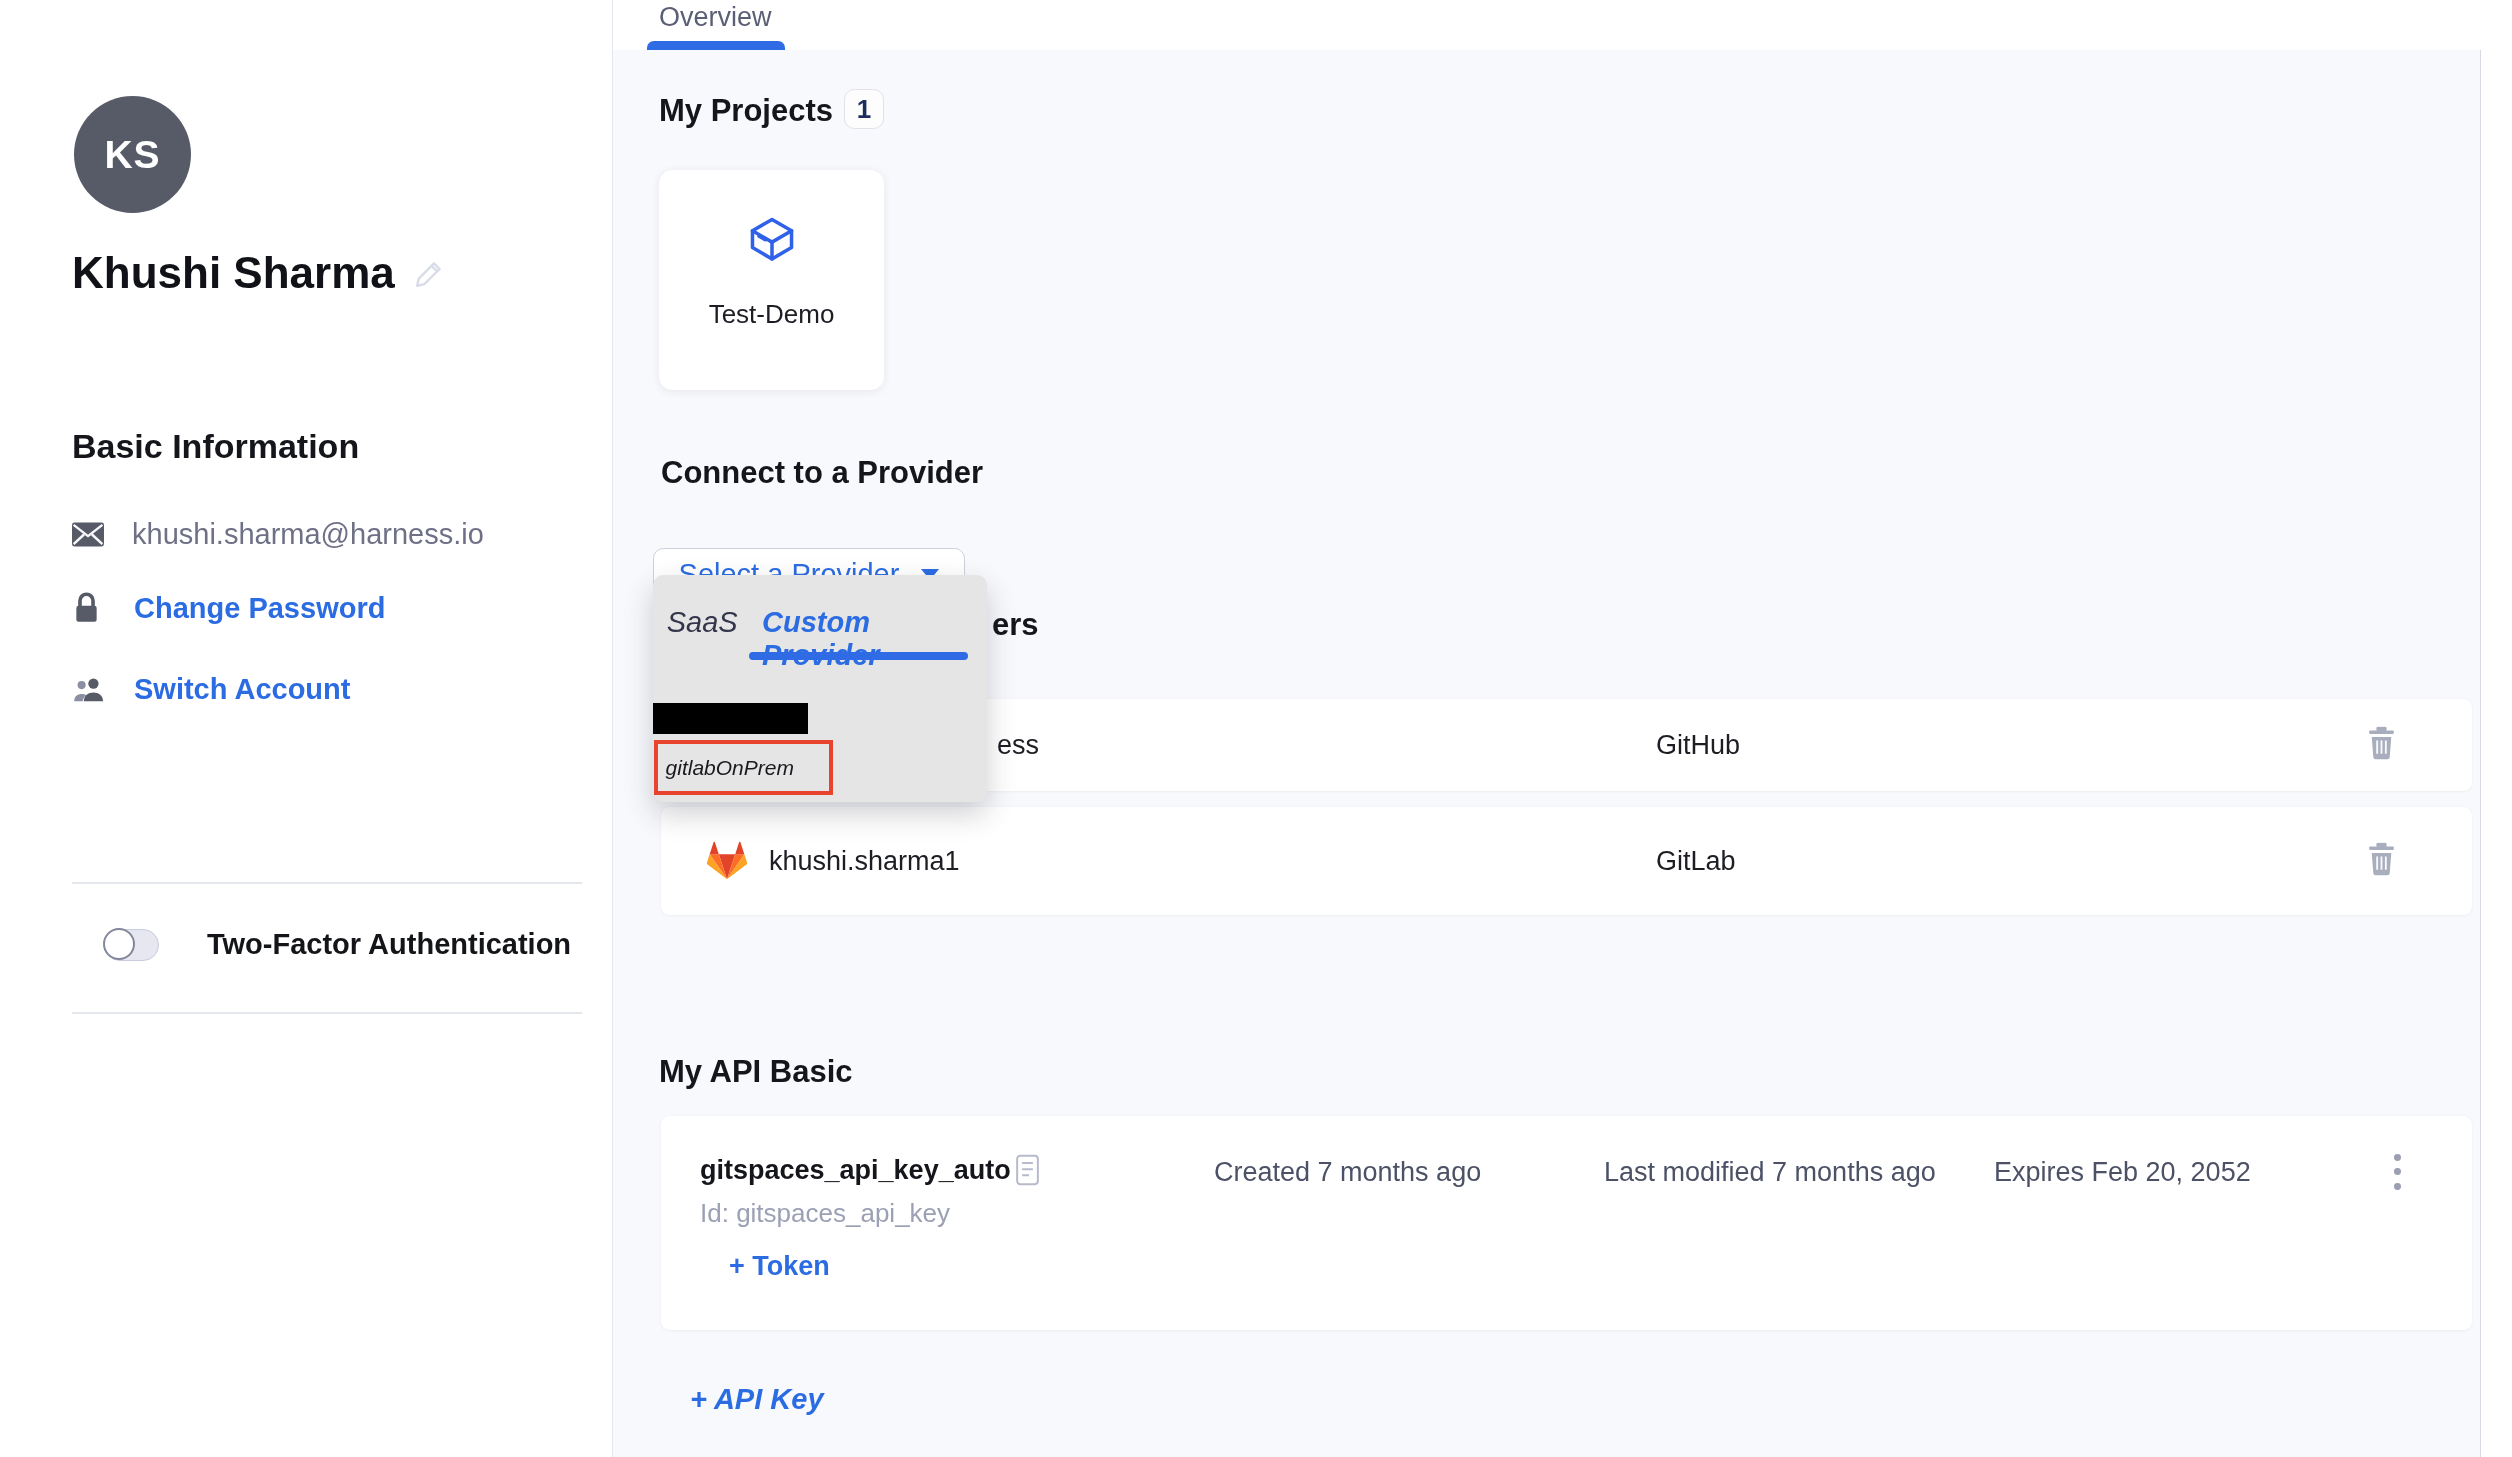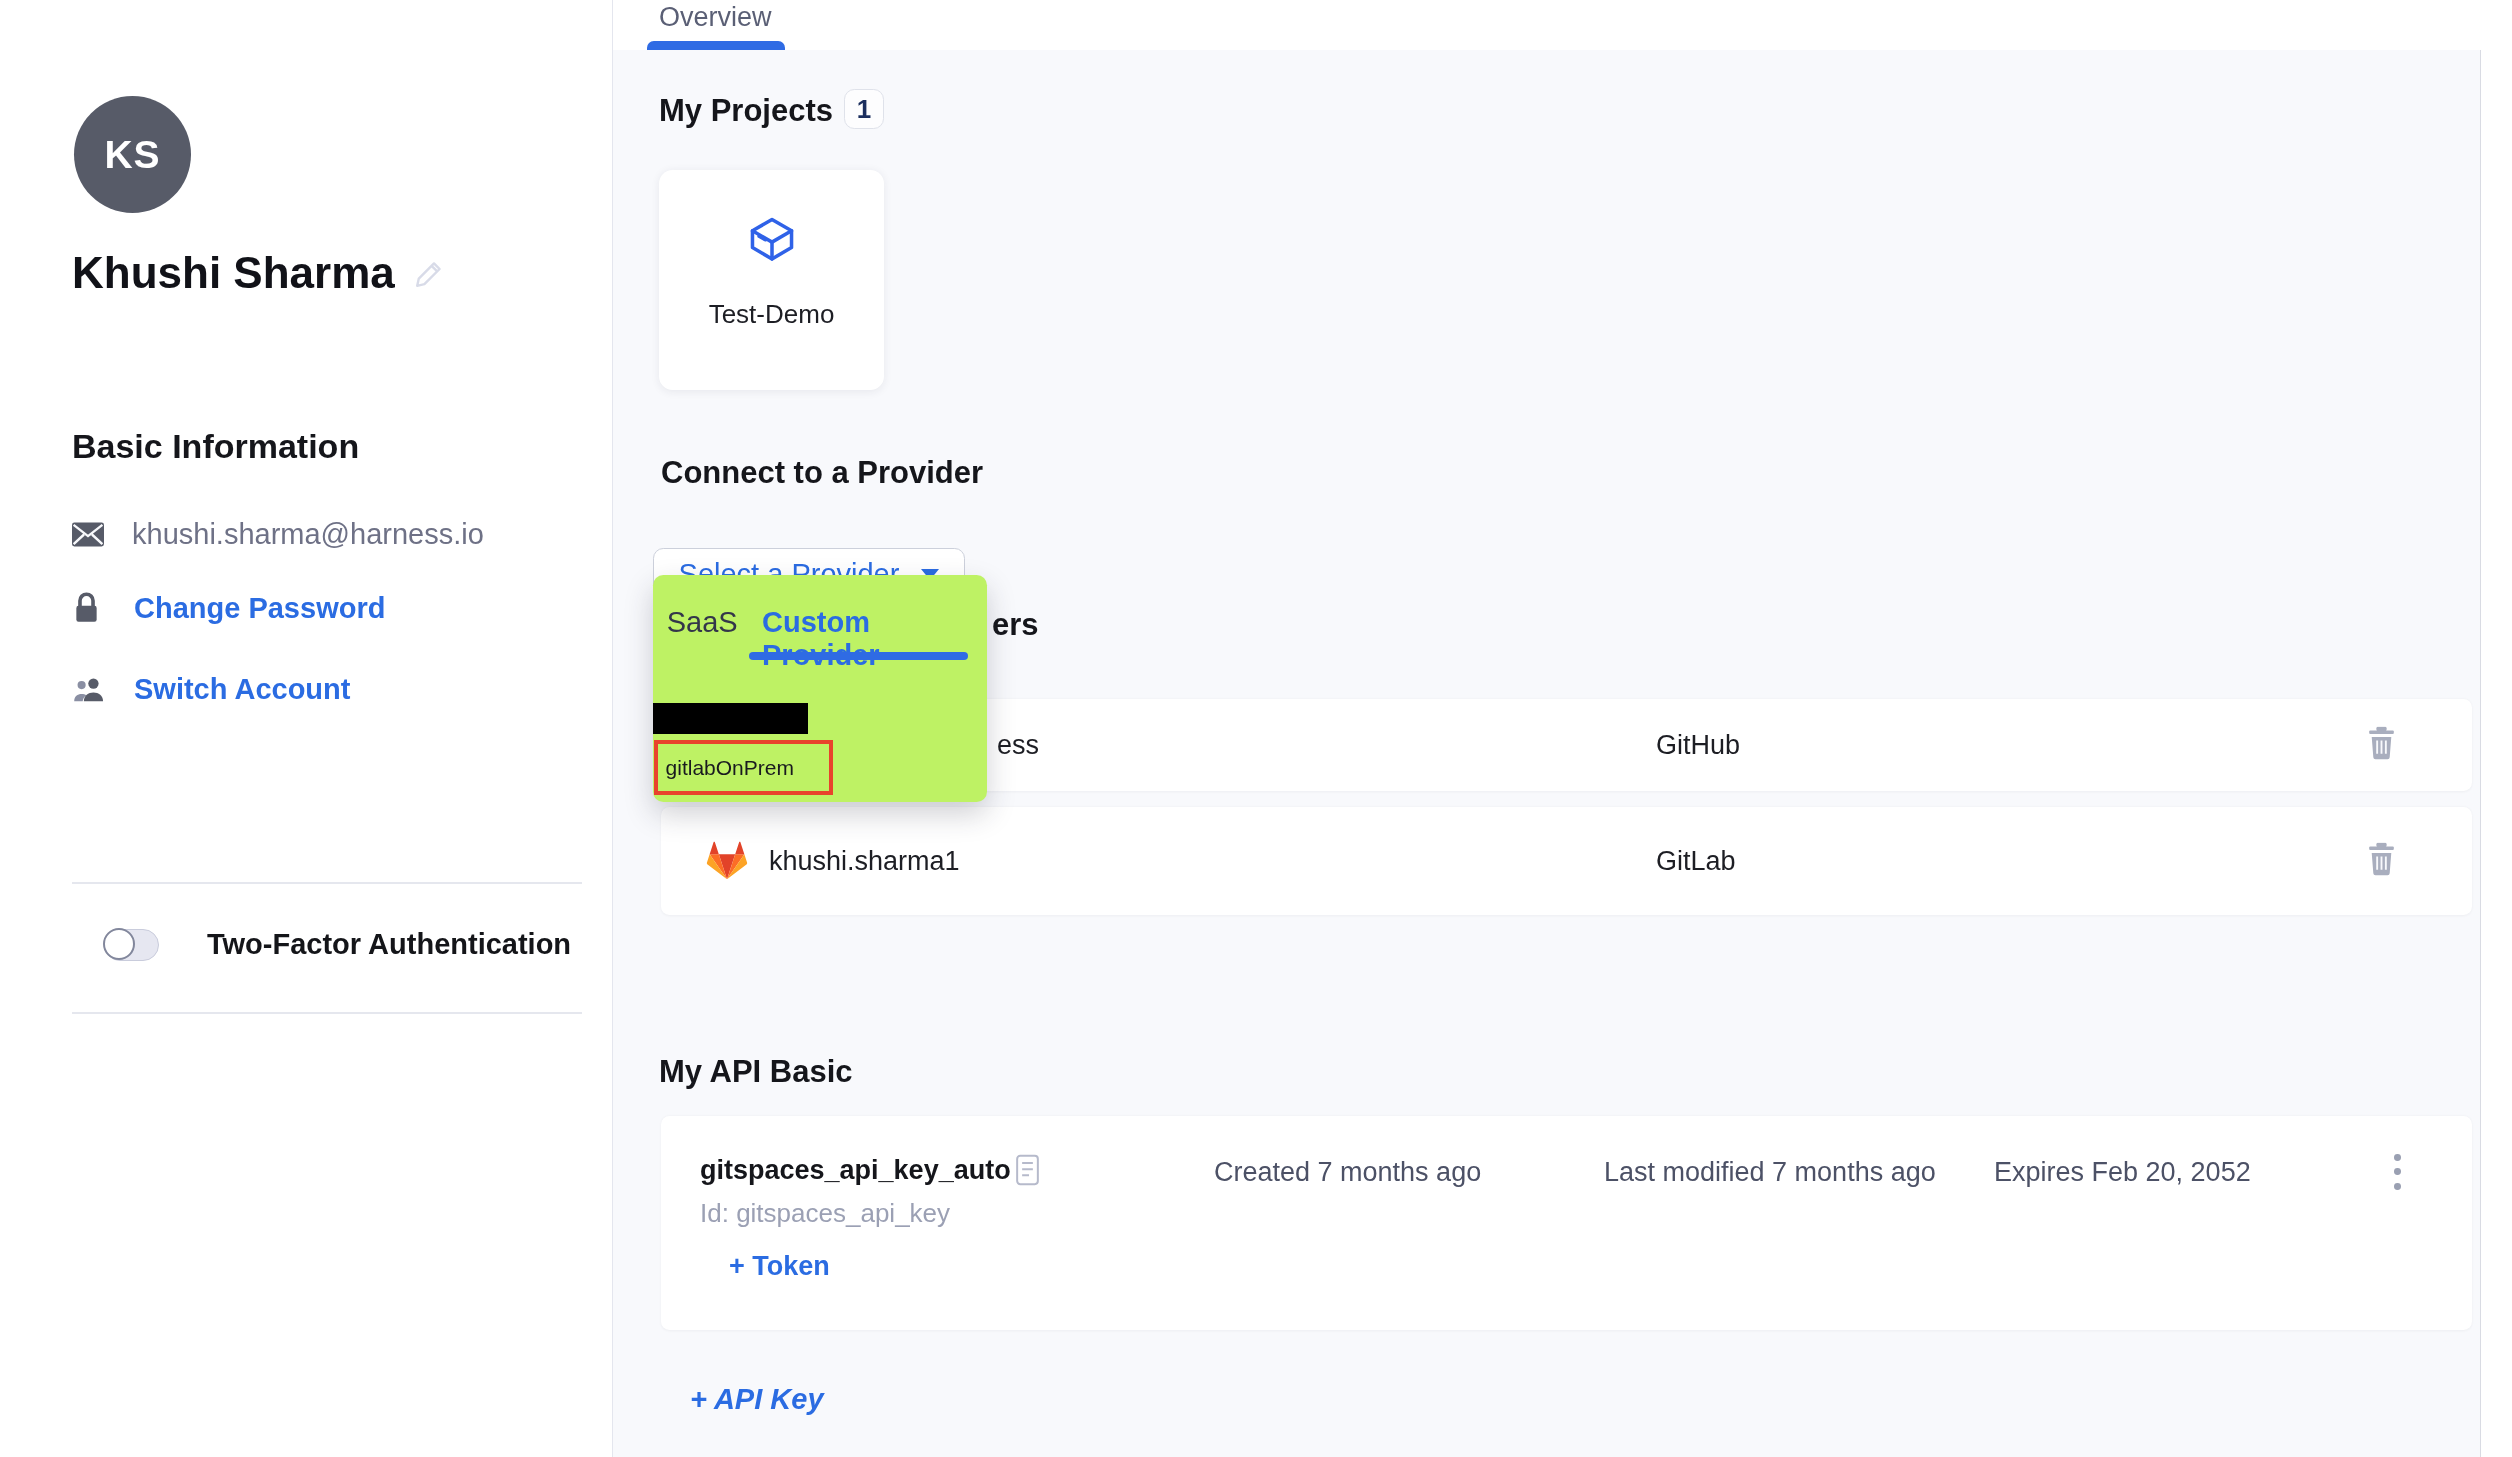--- a/index.html
+++ b/index.html
@@ -62,22 +62,22 @@
   .row1 { top:649px; height:92px; }
   .row2 { top:757px; height:108px; }
   .provider-row .user { position:absolute; font-size:27px; color:#1d1e24; top:50%; transform:translateY(-50%); }
   .provider-row .ptype { position:absolute; left:995px; top:50%; transform:translateY(-50%);
                          font-size:27px; color:#1d1e24; }
   .trash-btn { position:absolute; left:1706px; top:50%; transform:translateY(-50%); cursor:pointer;
                background:none; border:none; }
   .gitlab-ic { position:absolute; left:44px; top:50%; transform:translateY(-50%); }
 
   
-  .dropdown { position:absolute; left:40px; top:525px; width:334px; height:227px; background:#bef264;
-              border-radius:10.3px; box-shadow:0 12px 29px rgba(40,41,61,.22); z-index:10; }
+  .dropdown { position:absolute; left:40px; top:525px; width:334px; height:227px; background:#e5e5e5;
+              border-radius:10.3px; box-shadow:0 12px 29px rgba(40,41,61,.22); z-index:10;font-style:italic; }
   .dd-tab-saas { position:absolute; left:13.7px; top:31px; font-size:29px; color:#33364a; cursor:pointer; }
   .dd-tab-custom { position:absolute; left:109px; top:31px; font-size:29px; font-weight:700; color:#2b6ce2; cursor:pointer; }
   .dd-underline { position:absolute; left:96px; top:77px; width:219px; height:7.7px; background:#2f6be4; border-radius:4.3px; }
   .dd-redacted { position:absolute; left:0; top:128px; width:155px; height:31px; background:#000000; cursor:pointer; }
   .dd-highlight { position:absolute; left:0.9px; top:165px; width:179px; height:55px; border:4.3px solid #e8432c;
                   display:flex; align-items:center; cursor:pointer; }
   .dd-highlight span { font-size:21px; color:#191a1f; margin-left:7.7px;text-align:right; }
 
   
   .api-card { position:absolute; left:48px; top:1066px; width:1811px; height:214px; background:#ffffff;

